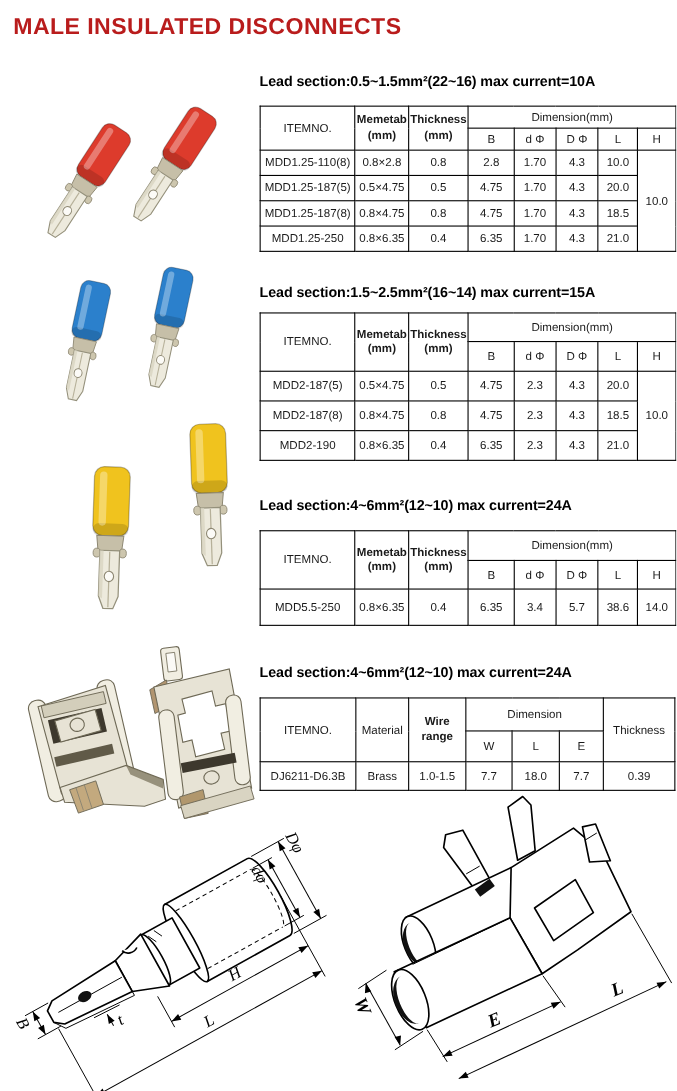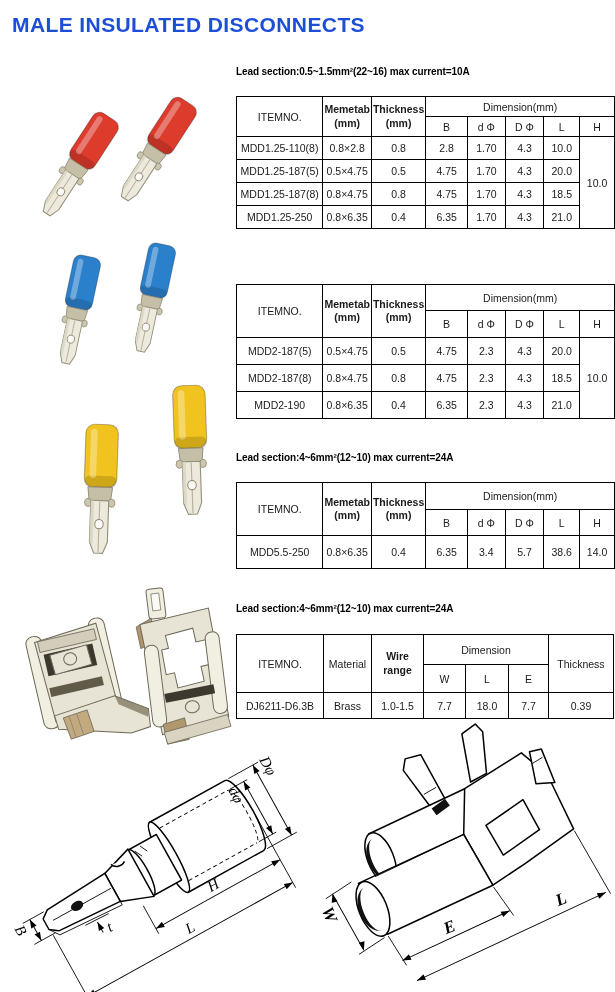--- a/index.html
+++ b/index.html
@@ -1,20 +1,20 @@
 <!DOCTYPE html>
 <html><head>
 <meta charset="utf-8">
 <style>
   html,body{margin:0;padding:0;background:#fff;}
   .page{position:relative;width:615px;height:992px;background:#ffffff;overflow:hidden;
         font-family:"Liberation Sans", sans-serif;color:#111;}
   .title{position:absolute;left:12px;top:13px;font-size:21px;font-weight:bold;
-         letter-spacing:0.4px;color:#1d4ed8;white-space:nowrap;}
-  .sec-heading{position:absolute;left:236px;font-size:10px;font-weight:bold;color:#000;
+         letter-spacing:0.4px;color:#b91c1c;white-space:nowrap;}
+  .sec-heading{position:absolute;left:236px;font-size:13px;font-weight:bold;color:#000;
          white-space:nowrap;letter-spacing:-0.1px;}
   #h-s1{top:66px;} #h-s2{top:258px;} #h-s3{top:452px;} #h-s4{top:603px;}
 
   table.spec{position:absolute;left:236px;border-collapse:collapse;table-layout:fixed;
          font-size:10.5px;color:#1a1a1a;text-align:center;}
   table.spec td{border:1px solid #000;padding:0 1px;vertical-align:middle;overflow:hidden;}
   .pre{white-space:pre-line;line-height:1.25;font-weight:bold;}
   #t1{top:96px;}  #t1 tr{height:23px;} #t1 tr.hr{height:20px;}
   #t2{top:284px;} #t2 tr{height:27px;} #t2 tr.hr1{height:26px;} #t2 tr.hr2{height:27px;}
   #t3{top:482px;} #t3 tr{height:33px;} #t3 tr.hr1{height:27px;} #t3 tr.hr2{height:26px;}
@@ -40,20 +40,21 @@
   .thin2{stroke:#8a8471;stroke-width:0.8;}
 </style>
 </head>
 <body>
 
 <div class="page">
 
   <div class="title">MALE INSULATED DISCONNECTS</div>
 
   <div class="sec-heading" id="h-s1">Lead section:0.5~1.5mm²(22~16) max current=10A</div>
+  <div class="sec-heading" id="h-s2">Lead section:1.5~2.5mm²(16~14) max current=15A</div>
   <div class="sec-heading" id="h-s3">Lead section:4~6mm²(12~10) max current=24A</div>
   <div class="sec-heading" id="h-s4">Lead section:4~6mm²(12~10) max current=24A</div>
 
   <table class="spec" id="t1">
     <colgroup>
         <col style="width:87px">
         <col style="width:48px">
         <col style="width:52px">
         <col style="width:42px">
         <col style="width:38px">

